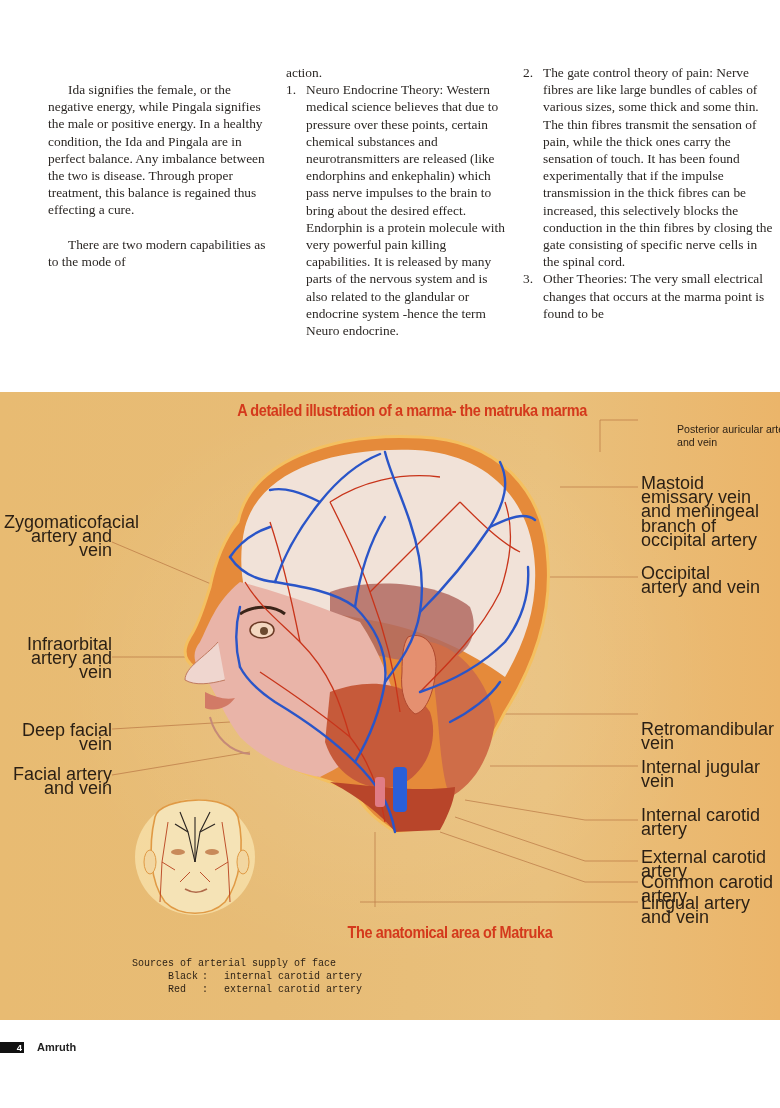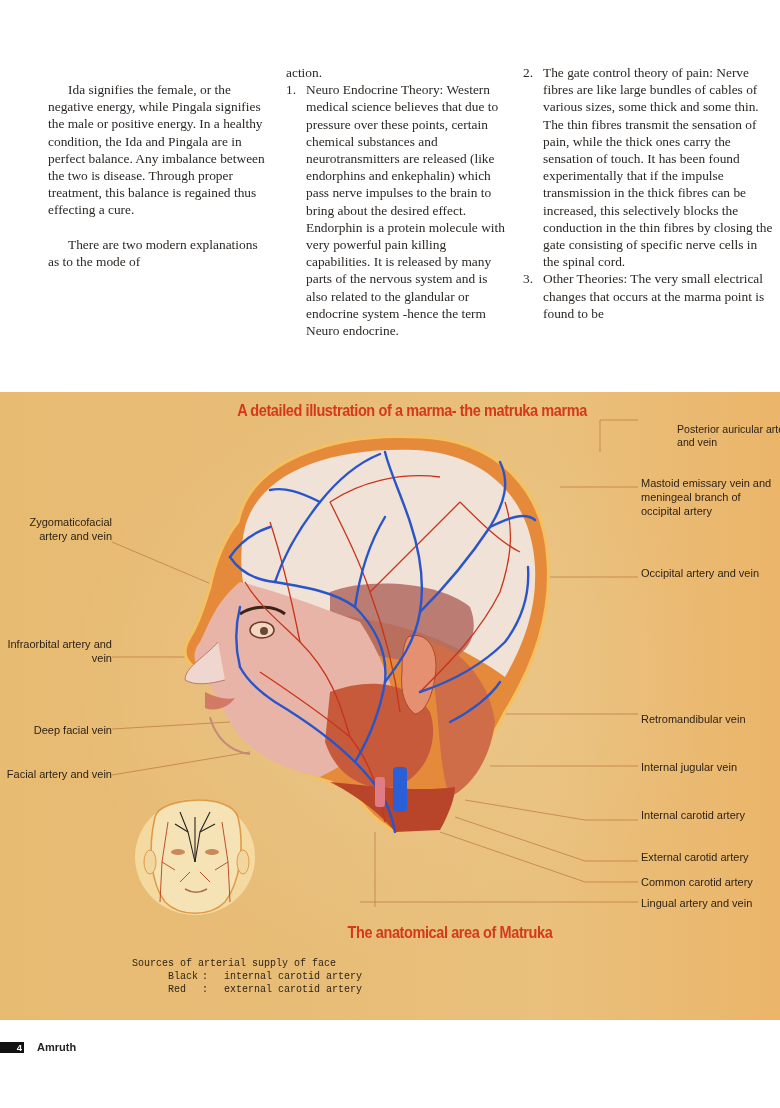--- a/index.html
+++ b/index.html
@@ -31,21 +31,21 @@
   .panel-title {
     position: absolute; left: 0; width: 780px; text-align: center;
     font-family: "Liberation Sans", "DejaVu Sans", sans-serif; font-weight: bold;
     color: #d4391c; font-size: 14.5px; letter-spacing: -0.4px; transform: scaleY(1.15);
   }
   #title-top { top: 10px; left: 22px; }
   #title-bottom { top: 532px; left: 60px; }
 
   .label {
     position: absolute; font-family: "Liberation Sans", "DejaVu Sans", sans-serif;
-    font-size: 11px; line-height: 14.2px; color: #2a1f14;
+    font-size: 18px; line-height: 14.2px; color: #2a1f14;
   }
   .label.right-align { text-align: right; }
   .small-label { font-size: 10.6px; line-height: 13px; margin-left: 36px; }
 
   .legend { position: absolute; left: 132px; top: 566px; font-family: Liberation Mono, monospace; font-size: 10px; line-height: 12.8px; color: #2a1f14; }
   .legend .row { display: flex; padding-left: 36px; }
   .legend .k { width: 34px; }
   .legend .sep { width: 22px; }
 
   #svg-art { position: absolute; left: 0; top: 0; }
@@ -55,21 +55,21 @@
   .page-box { width: 24px; height: 11px; background: #111; color: #fff; font-family: "Liberation Sans", sans-serif; font-size: 9.5px; font-weight: bold; text-align: right; padding-right: 2px; line-height: 11px; }
   .footer-brand { margin-left: 13px; font-family: "Liberation Sans", sans-serif; font-size: 11px; font-weight: bold; color: #222; }
 </style>
 </head>
 <body>
 
 <div id="col1" class="col">
   <div class="gap"></div>
   <p class="indent">Ida signifies the female, or the negative energy, while Pingala signifies the male or positive energy. In a healthy condition, the Ida and Pingala are in perfect balance. Any imbalance between the two is disease. Through proper treatment, this balance is regained thus effecting a cure.</p>
   <div class="gap"></div>
-  <p class="indent">There are two modern explanations as to the mode of</p>
+  <p class="indent">There are two modern capabilities as to the mode of</p>
 </div>
 
 <div id="col2" class="col">
   <p>action.</p>
   <ol class="olist">
     <li>
       <span class="num">1.</span>
       <span>Neuro Endocrine Theory: Western medical science believes that due to pressure over these points, certain chemical substances and neurotransmitters are released (like endorphins and enkephalin) which pass nerve impulses to the brain to bring about the desired effect. Endorphin is a protein molecule with very powerful pain killing capabilities. It is released by many parts of the nervous system and is also related to the glandular or endocrine system -hence the term Neuro endocrine.</span>
     </li>
   </ol>
@@ -187,21 +187,21 @@
       <ellipse cx="212" cy="460" rx="7" ry="3" fill="#c88a5a"></ellipse>
       <path d="M 185 497 C 192 501, 200 501, 207 497" stroke="#b06a4a" stroke-width="1.5" fill="none"></path>
     </g>
   </svg>
 
   <div id="title-top" class="panel-title">A detailed illustration of a marma- the matruka marma</div>
 
   <div class="label small-label" style="left:641px; top:31px; width:135px;">Posterior auricular artery and vein</div>
   <div class="label" style="left:641px; top:84px; width:138px;">Mastoid emissary vein and meningeal branch of occipital artery</div>
   <div class="label" style="left:641px; top:174px; width:120px;">Occipital artery and vein</div>
-  <div class="label" style="left:641px; top:320px; width:139px;">Retromandibular vein</div>
+  <div class="label" style="left:641px; top:330px; width:139px;">Retromandibular vein</div>
   <div class="label" style="left:641px; top:368px; width:139px;">Internal jugular vein</div>
   <div class="label" style="left:641px; top:416px; width:139px;">Internal carotid artery</div>
   <div class="label" style="left:641px; top:458px; width:139px;">External carotid artery</div>
   <div class="label" style="left:641px; top:483px; width:139px;">Common carotid artery</div>
   <div class="label" style="left:641px; top:504px; width:139px;">Lingual artery and vein</div>
 
   <div class="label right-align" style="left:4px; top:123px; width:108px;">Zygomaticofacial artery and vein</div>
   <div class="label right-align" style="left:4px; top:245px; width:108px;">Infraorbital artery and vein</div>
   <div class="label right-align" style="left:4px; top:331px; width:108px;">Deep facial vein</div>
   <div class="label right-align" style="left:4px; top:375px; width:108px;">Facial artery and vein</div>

